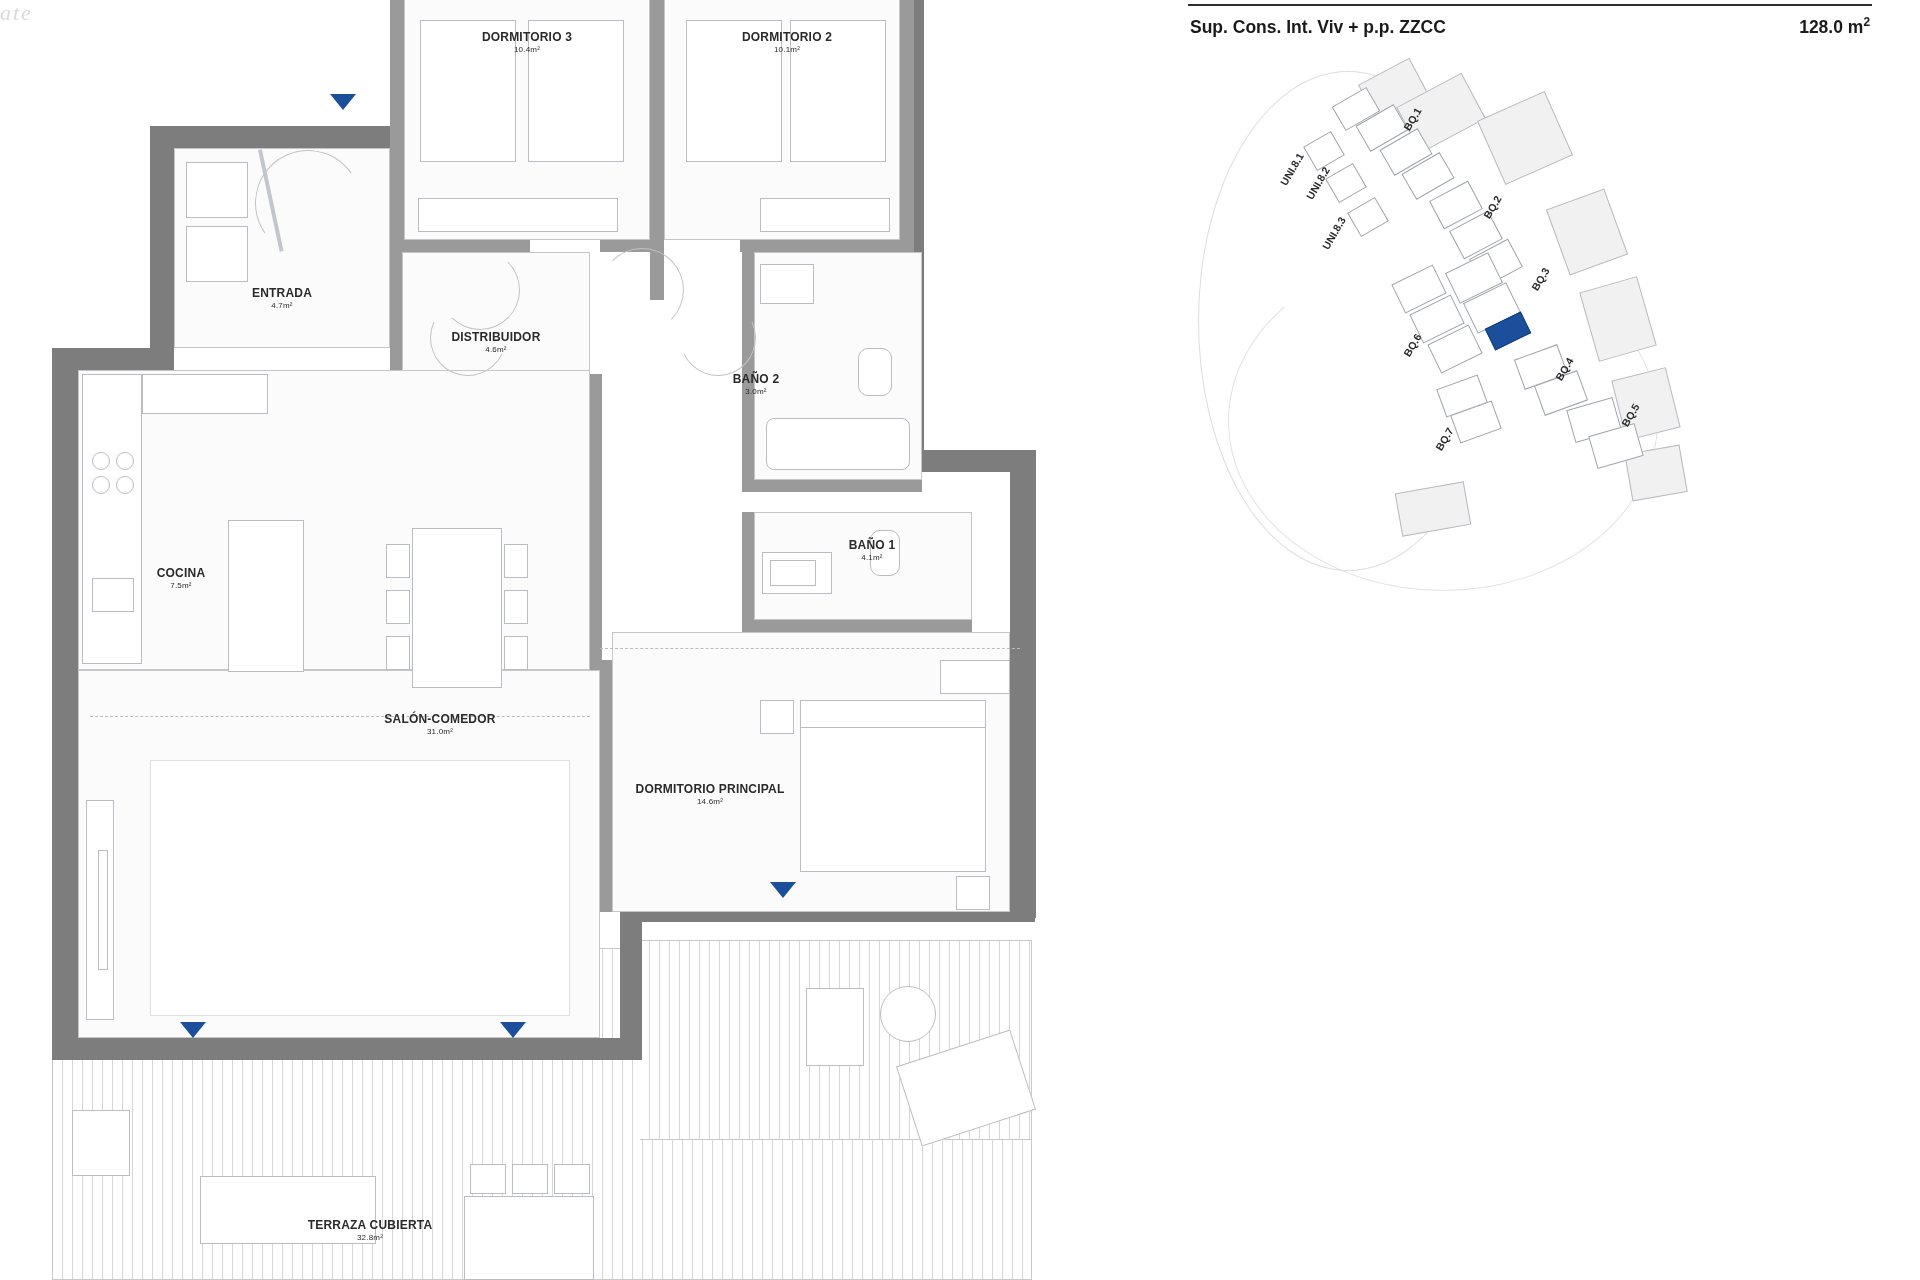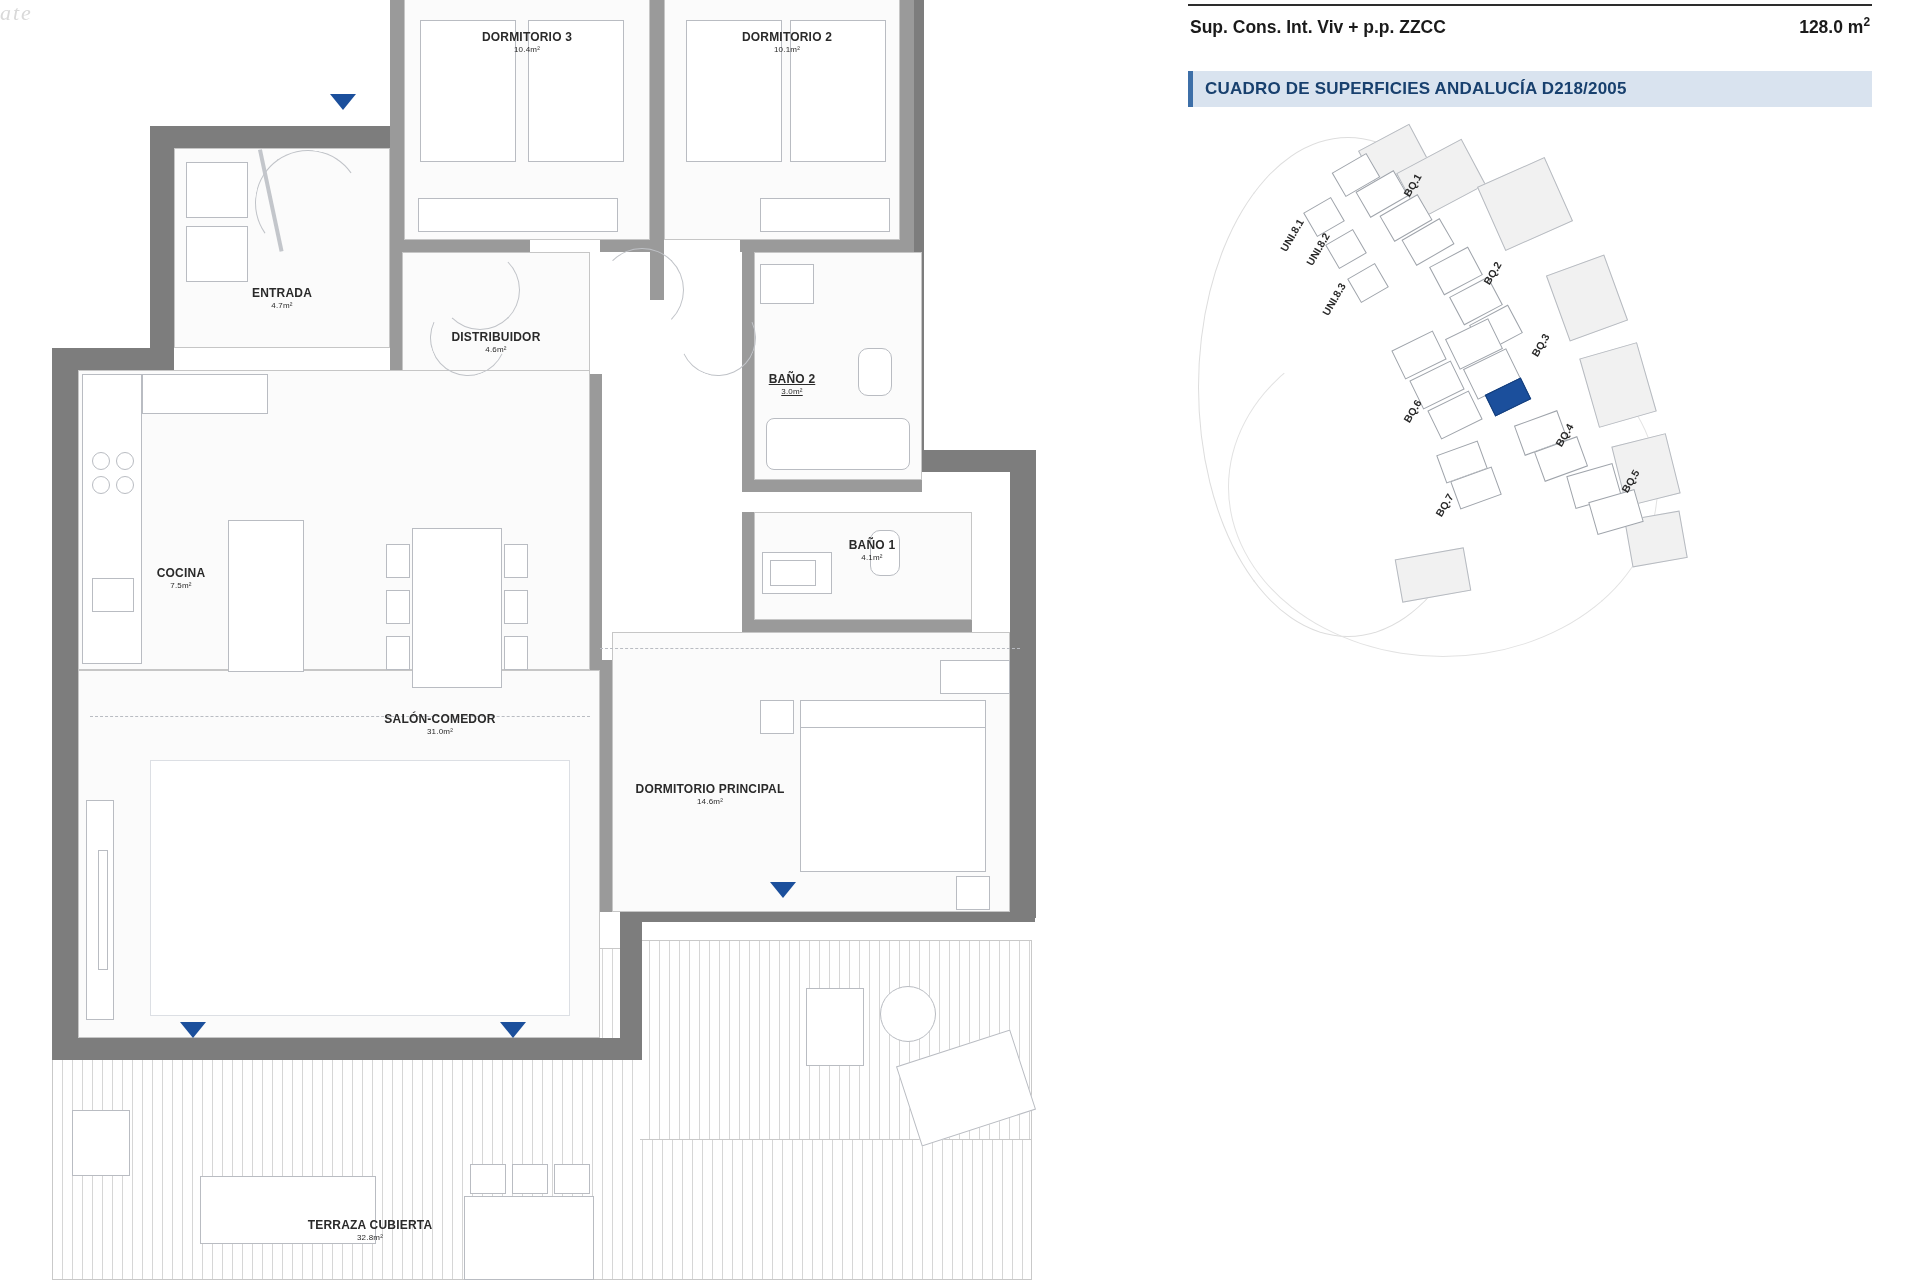--- a/index.html
+++ b/index.html
@@ -274,21 +274,21 @@
         <span class="ar">10.1m²</span>
       </div>
       <div class="label" style="left:222px; top:286px; width:120px;">
         <span class="nm">ENTRADA</span>
         <span class="ar">4.7m²</span>
       </div>
       <div class="label" style="left:436px; top:330px; width:120px;">
         <span class="nm">DISTRIBUIDOR</span>
         <span class="ar">4.6m²</span>
       </div>
-      <div class="label" style="left:742px; top:372px; width:100px;text-decoration:underline;">
+      <div class="label" style="left:706px; top:372px; width:100px;">
         <span class="nm">BAÑO 2</span>
         <span class="ar">3.0m²</span>
       </div>
       <div class="label" style="left:822px; top:538px; width:100px;">
         <span class="nm">BAÑO 1</span>
         <span class="ar">4.1m²</span>
       </div>
       <div class="label" style="left:126px; top:566px; width:110px;">
         <span class="nm">COCINA</span>
         <span class="ar">7.5m²</span>
@@ -318,21 +318,20 @@
 
       <div class="rule"></div>
 
       <div class="surf-row bold">
         <span>Sup. Cons. Int. Viv + p.p. ZZCC</span>
         <span class="v"><span>128.0 m</span><sup>2</sup></span>
       </div>
 
     </div>
 
-    <div class="section-head">CUADRO DE SUPERFICIES ANDALUCÍA D218/2005</div>
 
 
 
 
     <div class="sitemap">
 
       <div class="curve" style="left:10px; top:20px; width:300px; height:500px; border-color:#dddddd; border-right-color:transparent;"></div>
       <div class="curve" style="left:40px; top:200px; width:430px; height:340px; border-color:#e2e2e2; border-top-color:transparent;"></div>
 
       <div class="plot grey" style="left:176px; top:18px; width:58px; height:40px; transform:rotate(-28deg);"></div>

